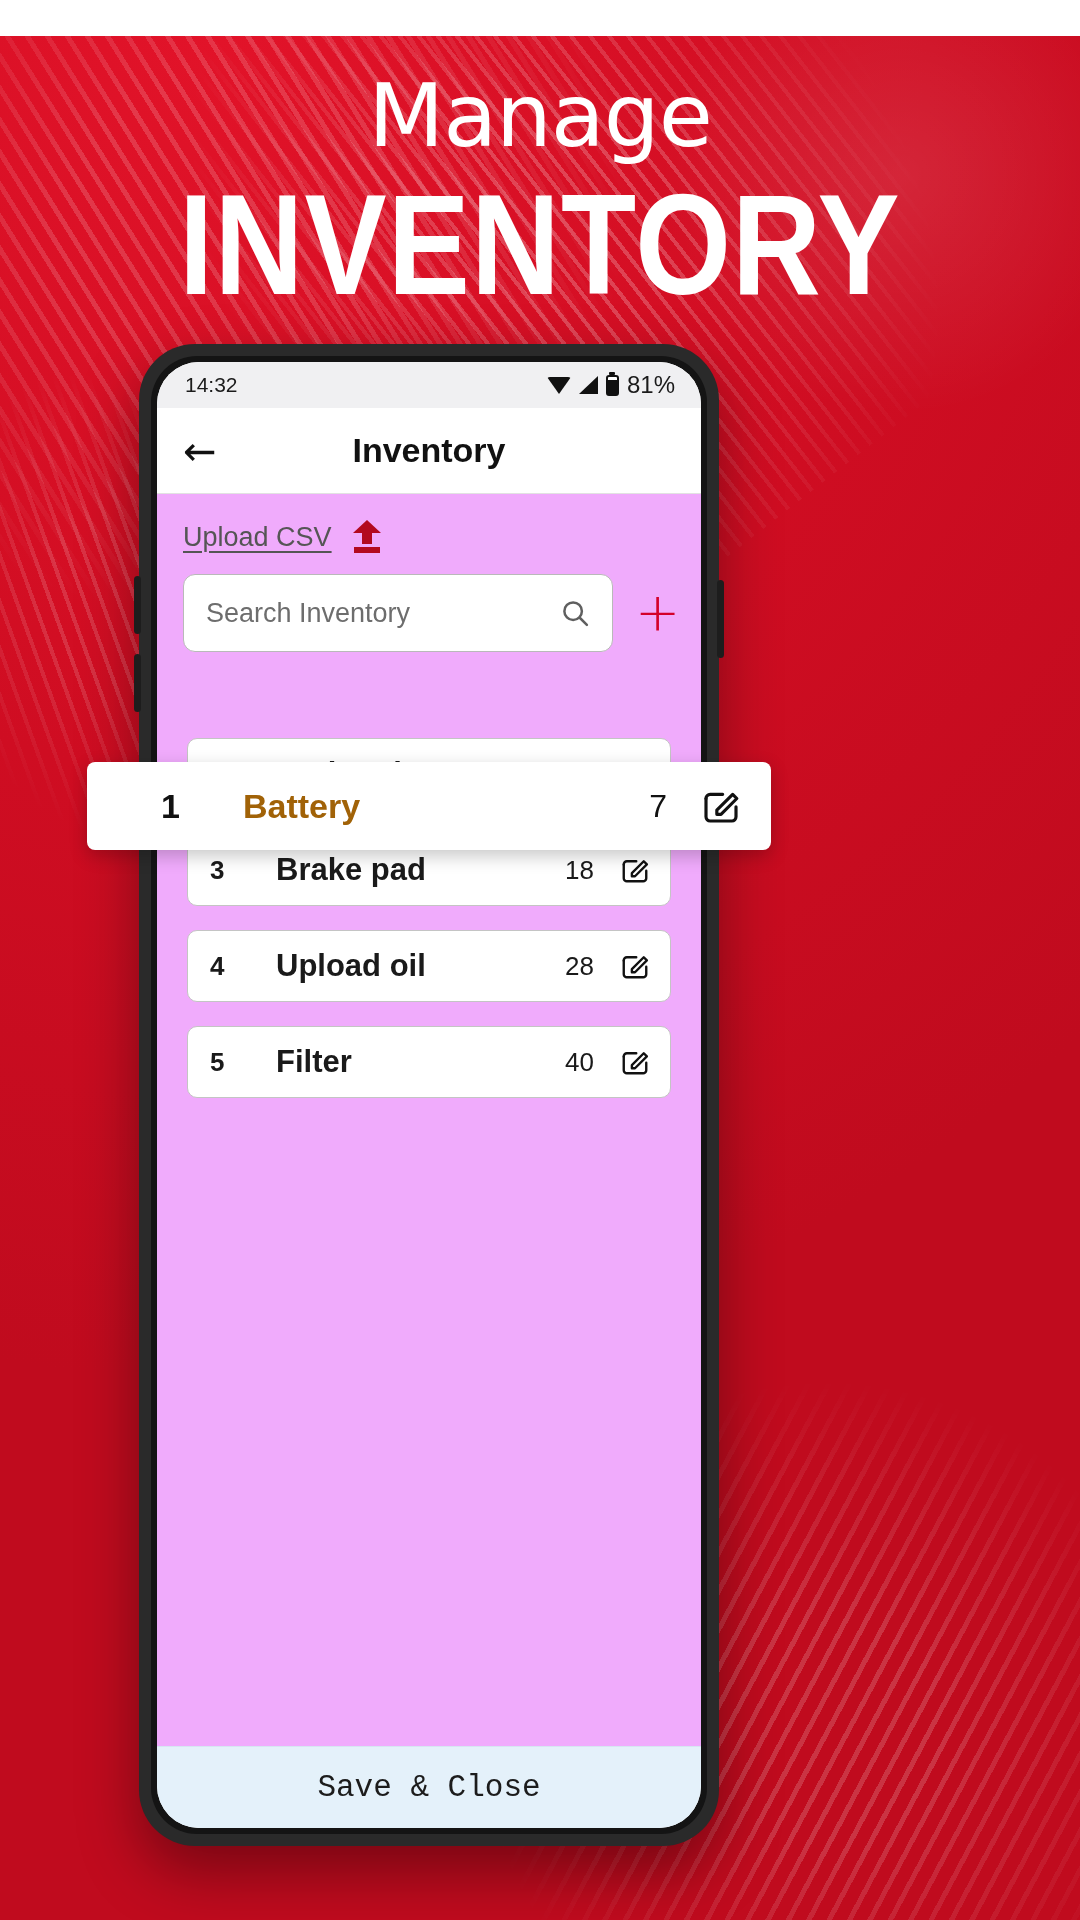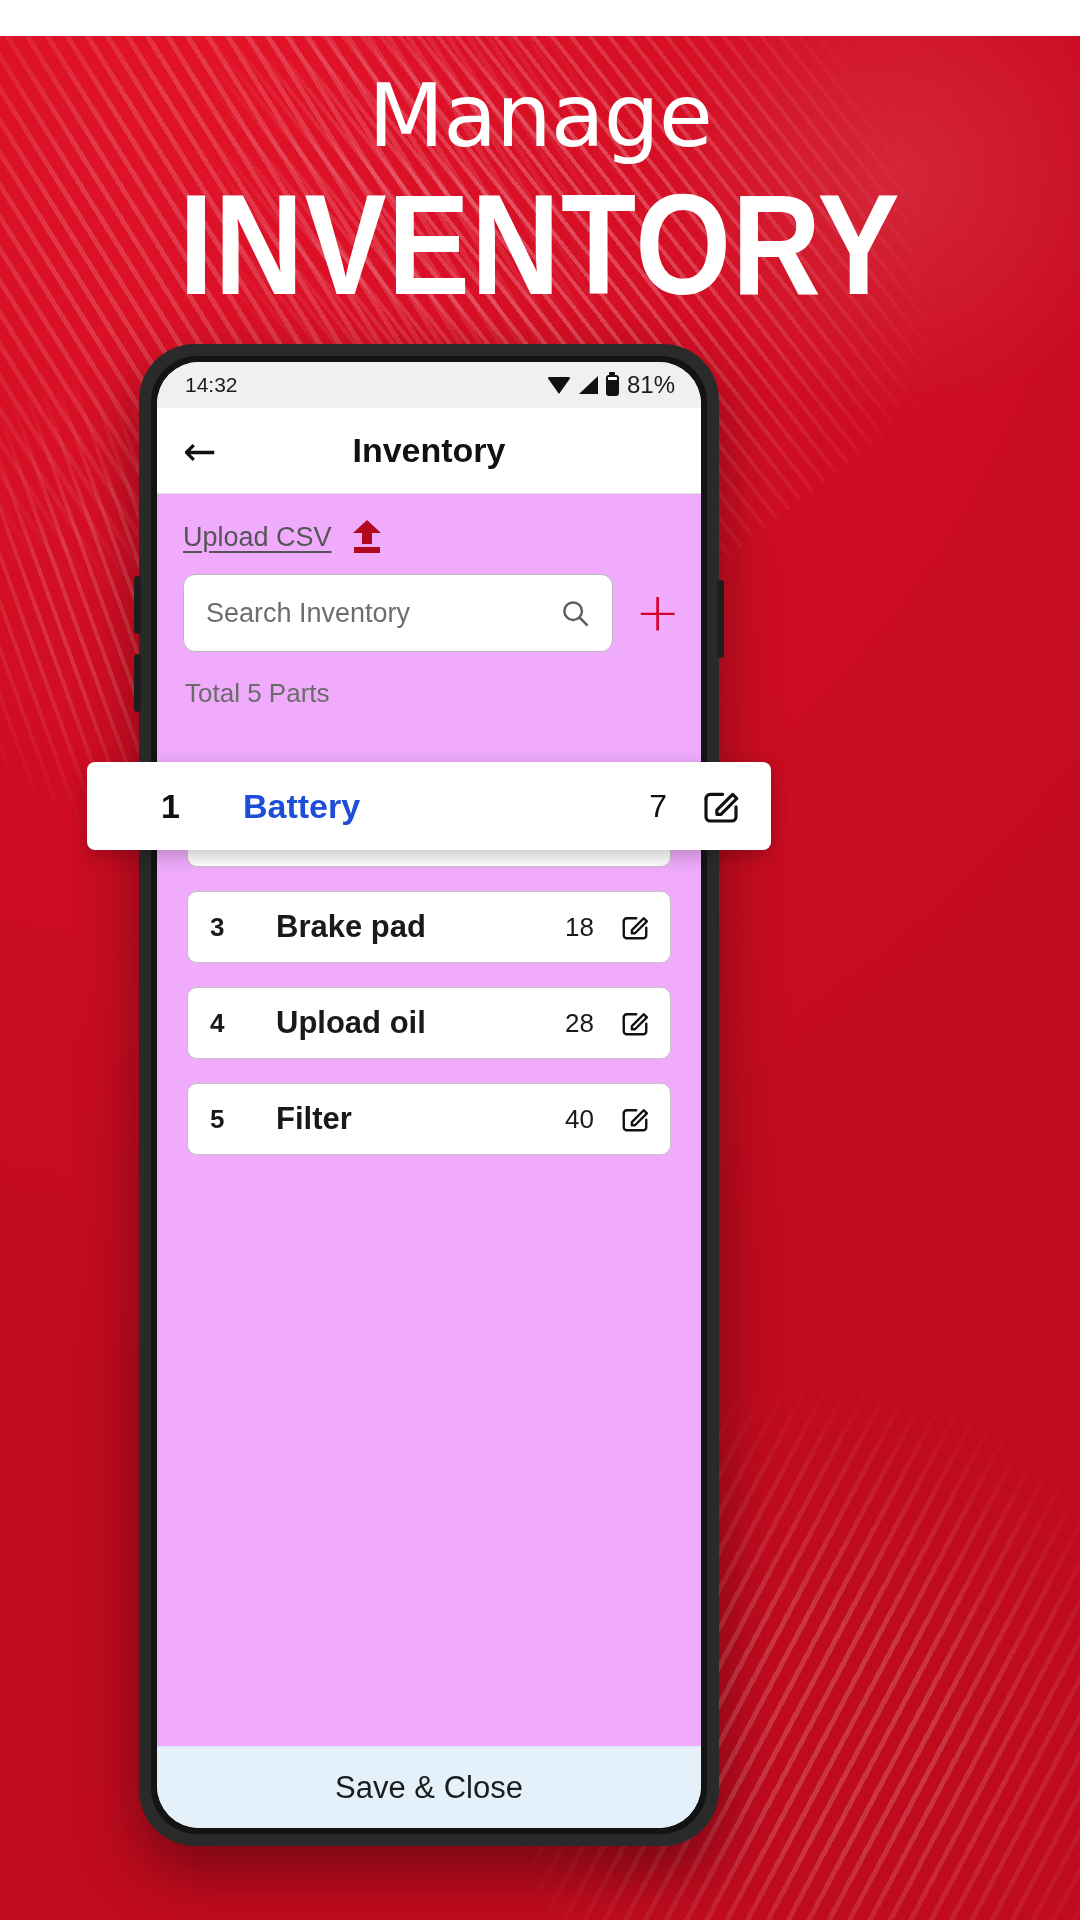--- a/index.html
+++ b/index.html
@@ -303,32 +303,33 @@
     left: -52px; top: 418px;
     width: 684px; height: 88px;
     background: #ffffff;
     border-radius: 8px;
     box-shadow: 0 6px 18px rgba(0,0,0,0.22);
     display: flex; align-items: center;
     padding: 0 30px 0 74px;
     z-index: 9;
   }
   .hilite-row .idx { width: 82px; font-size: 34px; font-weight: 600; color: #111; }
-  .hilite-row .nm { flex: 1 1 auto; font-size: 34px; font-weight: 700; color: #1d4ed8; }
+  .hilite-row .nm { flex: 1 1 auto; font-size: 34px; font-weight: 700; color: #a16207; }
   .hilite-row .qt { font-size: 32px; color: #111; margin-right: 34px; }
   .hilite-row .edit-icon { width: 40px; height: 40px; }
 
   
   .bottombar {
     flex: 0 0 82px;
     background: #e4f1fa;
     display: flex; align-items: center; justify-content: center;
     font-size: 31px; color: #1c1c1c;
     cursor: pointer;
     border-top: 1px solid #d6e6f2;
+    font-family: Liberation Mono, monospace;
   }
 </style>
 </head>
 <body>
 
 <div id="promo">
   <div class="bg-gradient"></div>
   <div class="ribbon-tl"></div>
   <div class="ribbon-tl2"></div>
   <div class="ribbon-left"></div>
@@ -378,21 +379,20 @@
             <div class="search-box">
               <input class="search-input" type="text" placeholder="Search Inventory" style="">
               <svg class="search-icon" viewBox="0 0 24 24" fill="none" stroke="#5f5f5f" stroke-width="2" stroke-linecap="round">
                 <circle cx="10.5" cy="10.5" r="7"></circle>
                 <line x1="16" y1="16" x2="21.5" y2="21.5"></line>
               </svg>
             </div>
             <div class="add-btn">+</div>
           </div>
 
-          <div class="total-parts">Total 5 Parts</div>
 
           <div class="list" id="inventory-list">
               <div class="row">
                 <span class="idx">2</span>
                 <span class="nm">Brake Discs</span>
                 <span class="qt">22</span>
                 <svg class="edit-icon" viewBox="0 0 24 24" fill="none" stroke="#111" stroke-width="1.9" stroke-linecap="round" stroke-linejoin="round">
   <path d="M3 7.5 A2.5 2.5 0 0 1 5.5 5 H13"></path>
   <path d="M21 12.5 V18.5 A2.5 2.5 0 0 1 18.5 21 H5.5 A2.5 2.5 0 0 1 3 18.5 V7.5"></path>
   <path d="M9.5 14.5 L19 5 L21.5 7.5 L12 17 H9.5 Z"></path>

